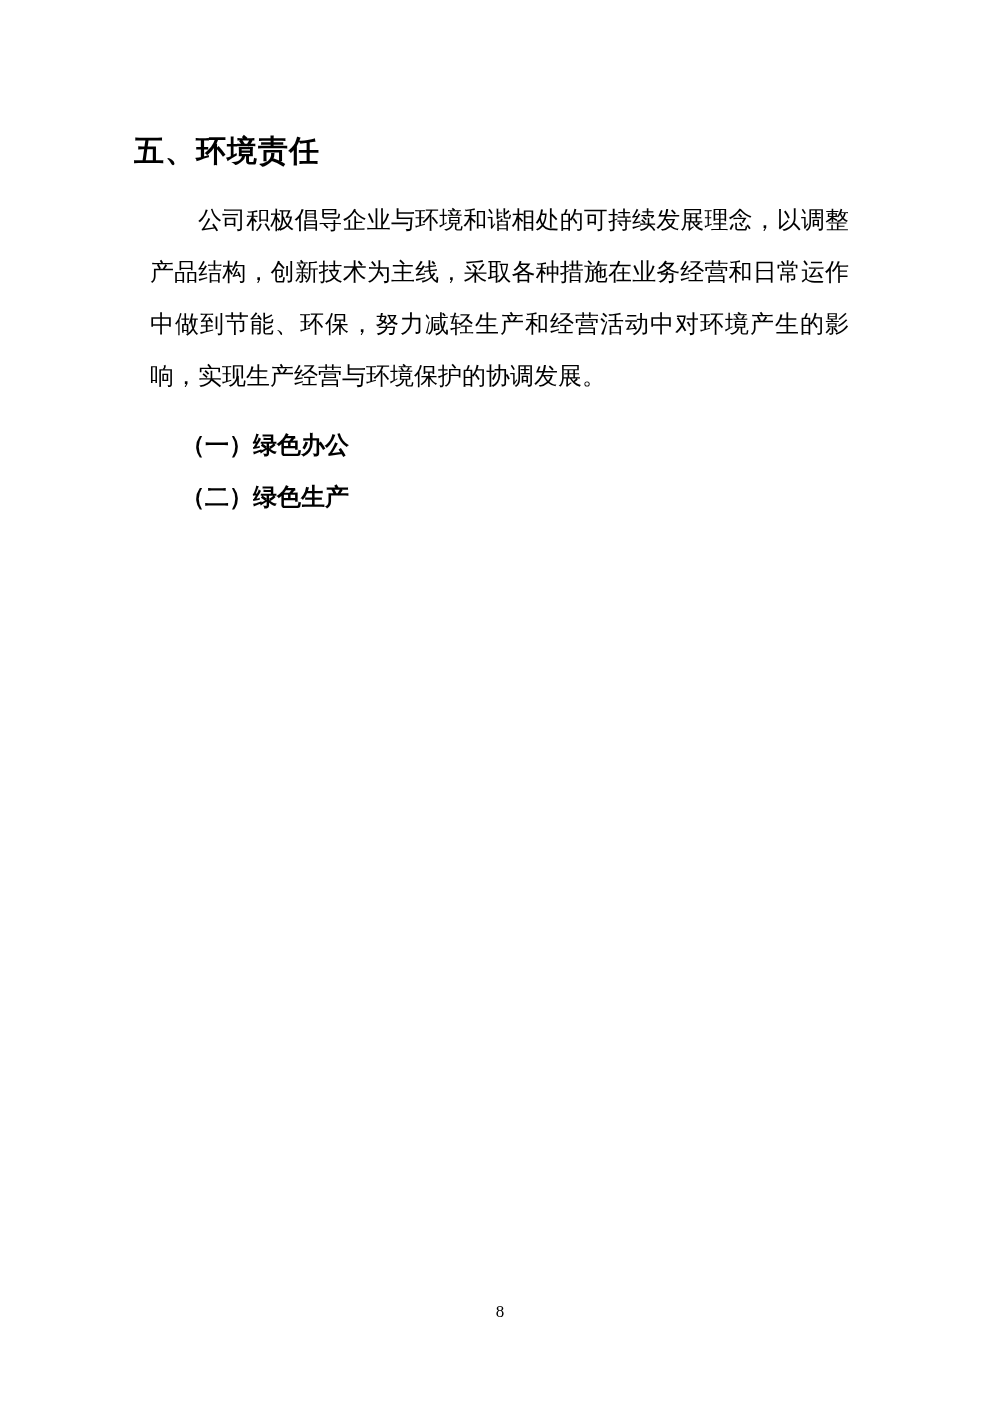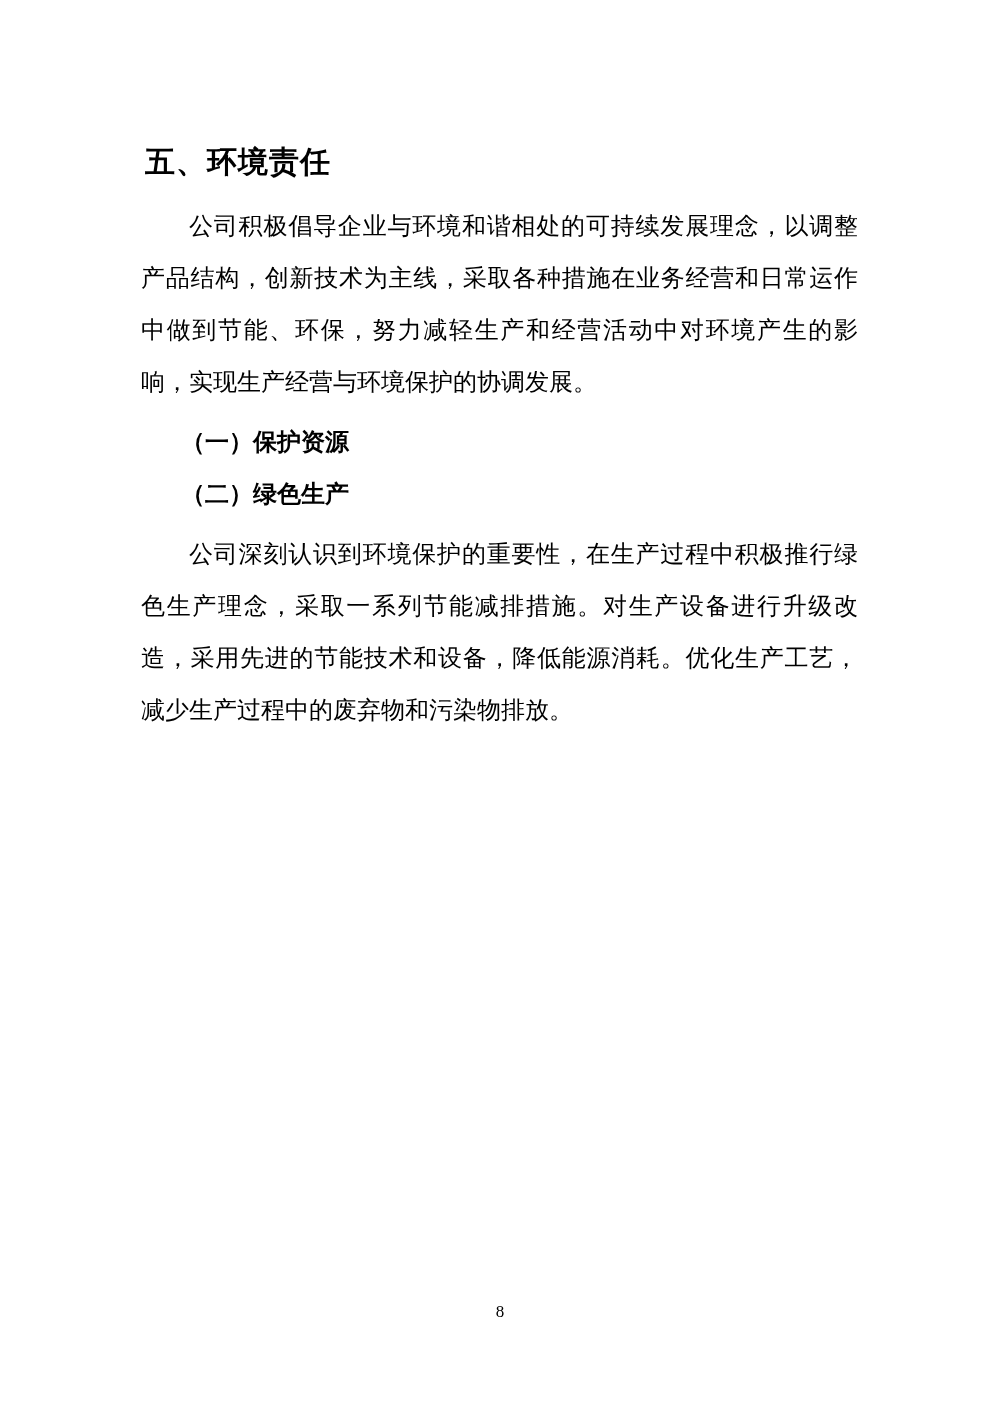--- a/index.html
+++ b/index.html
@@ -19,37 +19,37 @@
   .content {
     position: absolute;
     left: 133px;
     top: 124px;
     width: 733px;
   }
   .doc-title {
     font-size: 30px;
     font-weight: bold;
     line-height: 52px;
-    margin: 12px;
+    margin: 1px;
     letter-spacing: 1px;
   }
   .sub-heading {
     font-size: 24px;
     font-weight: bold;
     line-height: 52px;
     text-indent: 2em;
     margin: 0;
   }
   .body-para {
     font-size: 24px;
     line-height: 52px;
     text-align: justify;
     text-justify: inter-ideograph;
     text-indent: 2em;
-    margin: 8px;
+    margin: 17px;
   }
   .footer {
     position: absolute;
     top: 1301px;
     left: 0;
     width: 100%;
     text-align: center;
     font-size: 17px;
     line-height: 22px;
   }
@@ -57,25 +57,24 @@
 </head>
 <body>
 
 <div class="page">
   <div class="content">
 
     <h1 class="doc-title">五、环境责任</h1>
 
     <p class="body-para">公司积极倡导企业与环境和谐相处的可持续发展理念，以调整产品结构，创新技术为主线，采取各种措施在业务经营和日常运作中做到节能、环保，努力减轻生产和经营活动中对环境产生的影响，实现生产经营与环境保护的协调发展。</p>
 
-    <h2 class="sub-heading">（一）保护资源</h2>
+    <h2 class="sub-heading">（一）绿色办公</h2>
 
 
 
 
     <h2 class="sub-heading">（二）绿色生产</h2>
 
-    <p class="body-para">公司深刻认识到环境保护的重要性，在生产过程中积极推行绿色生产理念，采取一系列节能减排措施。对生产设备进行升级改造，采用先进的节能技术和设备，降低能源消耗。优化生产工艺，减少生产过程中的废弃物和污染物排放。</p>
 
   </div>
 
   <div class="footer">8</div>
 </div>
 
 </body></html>

